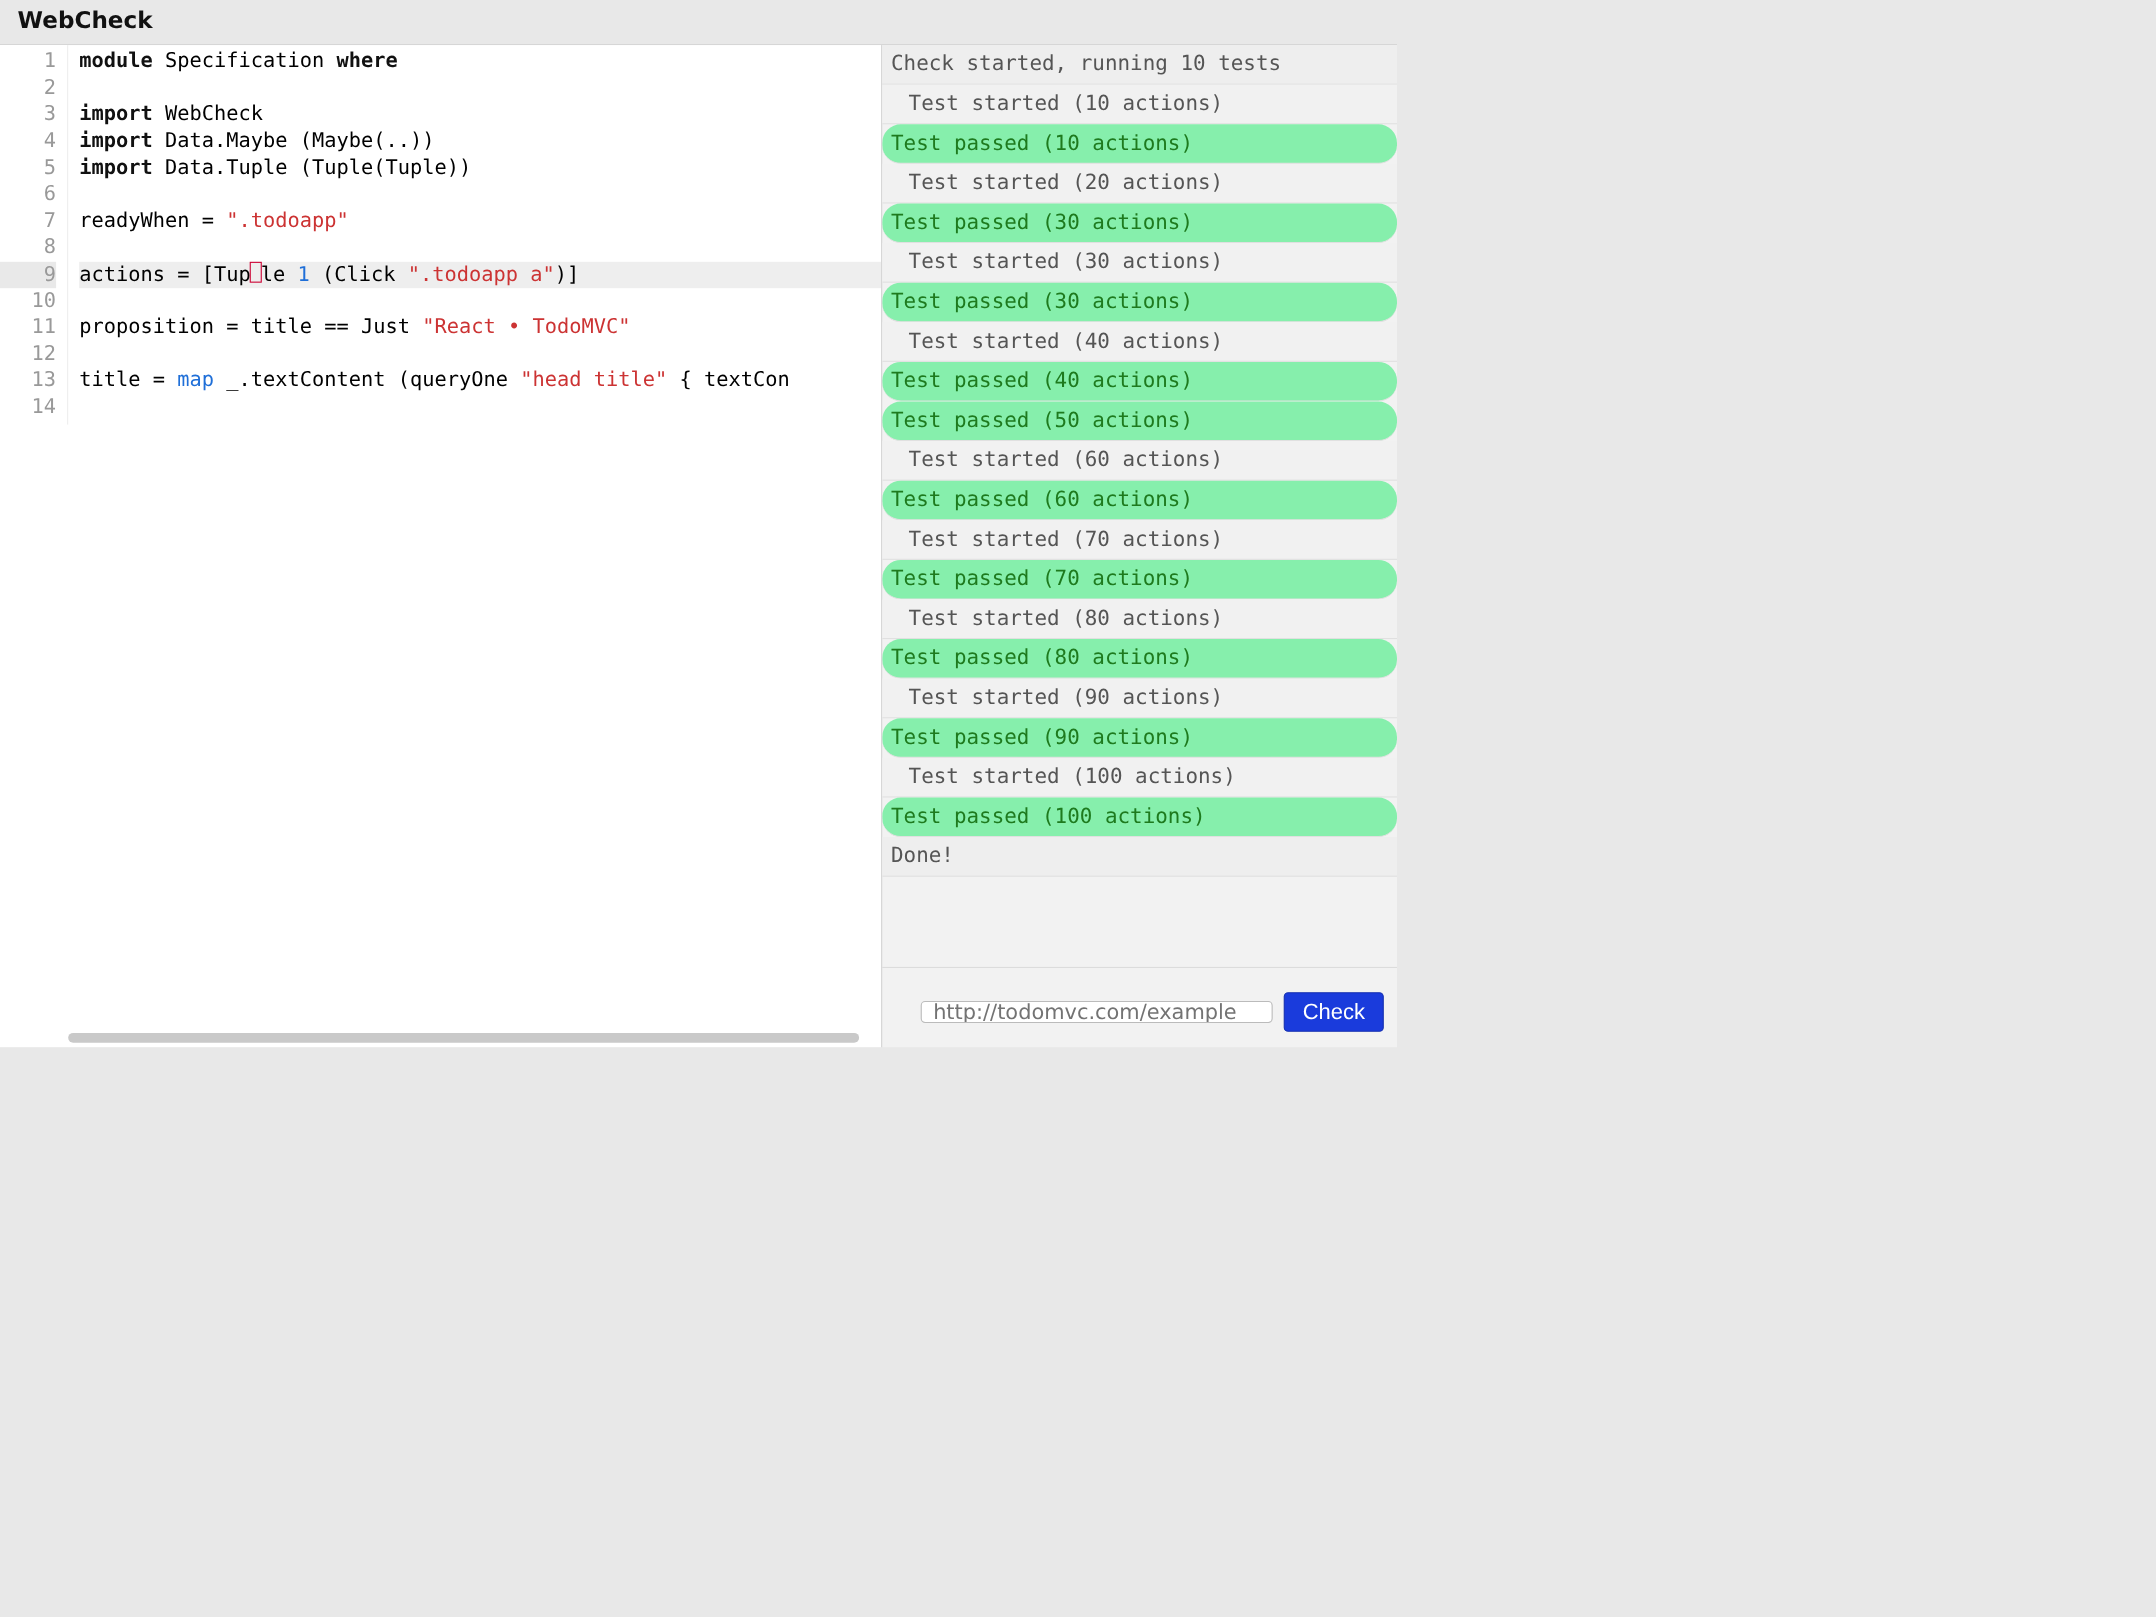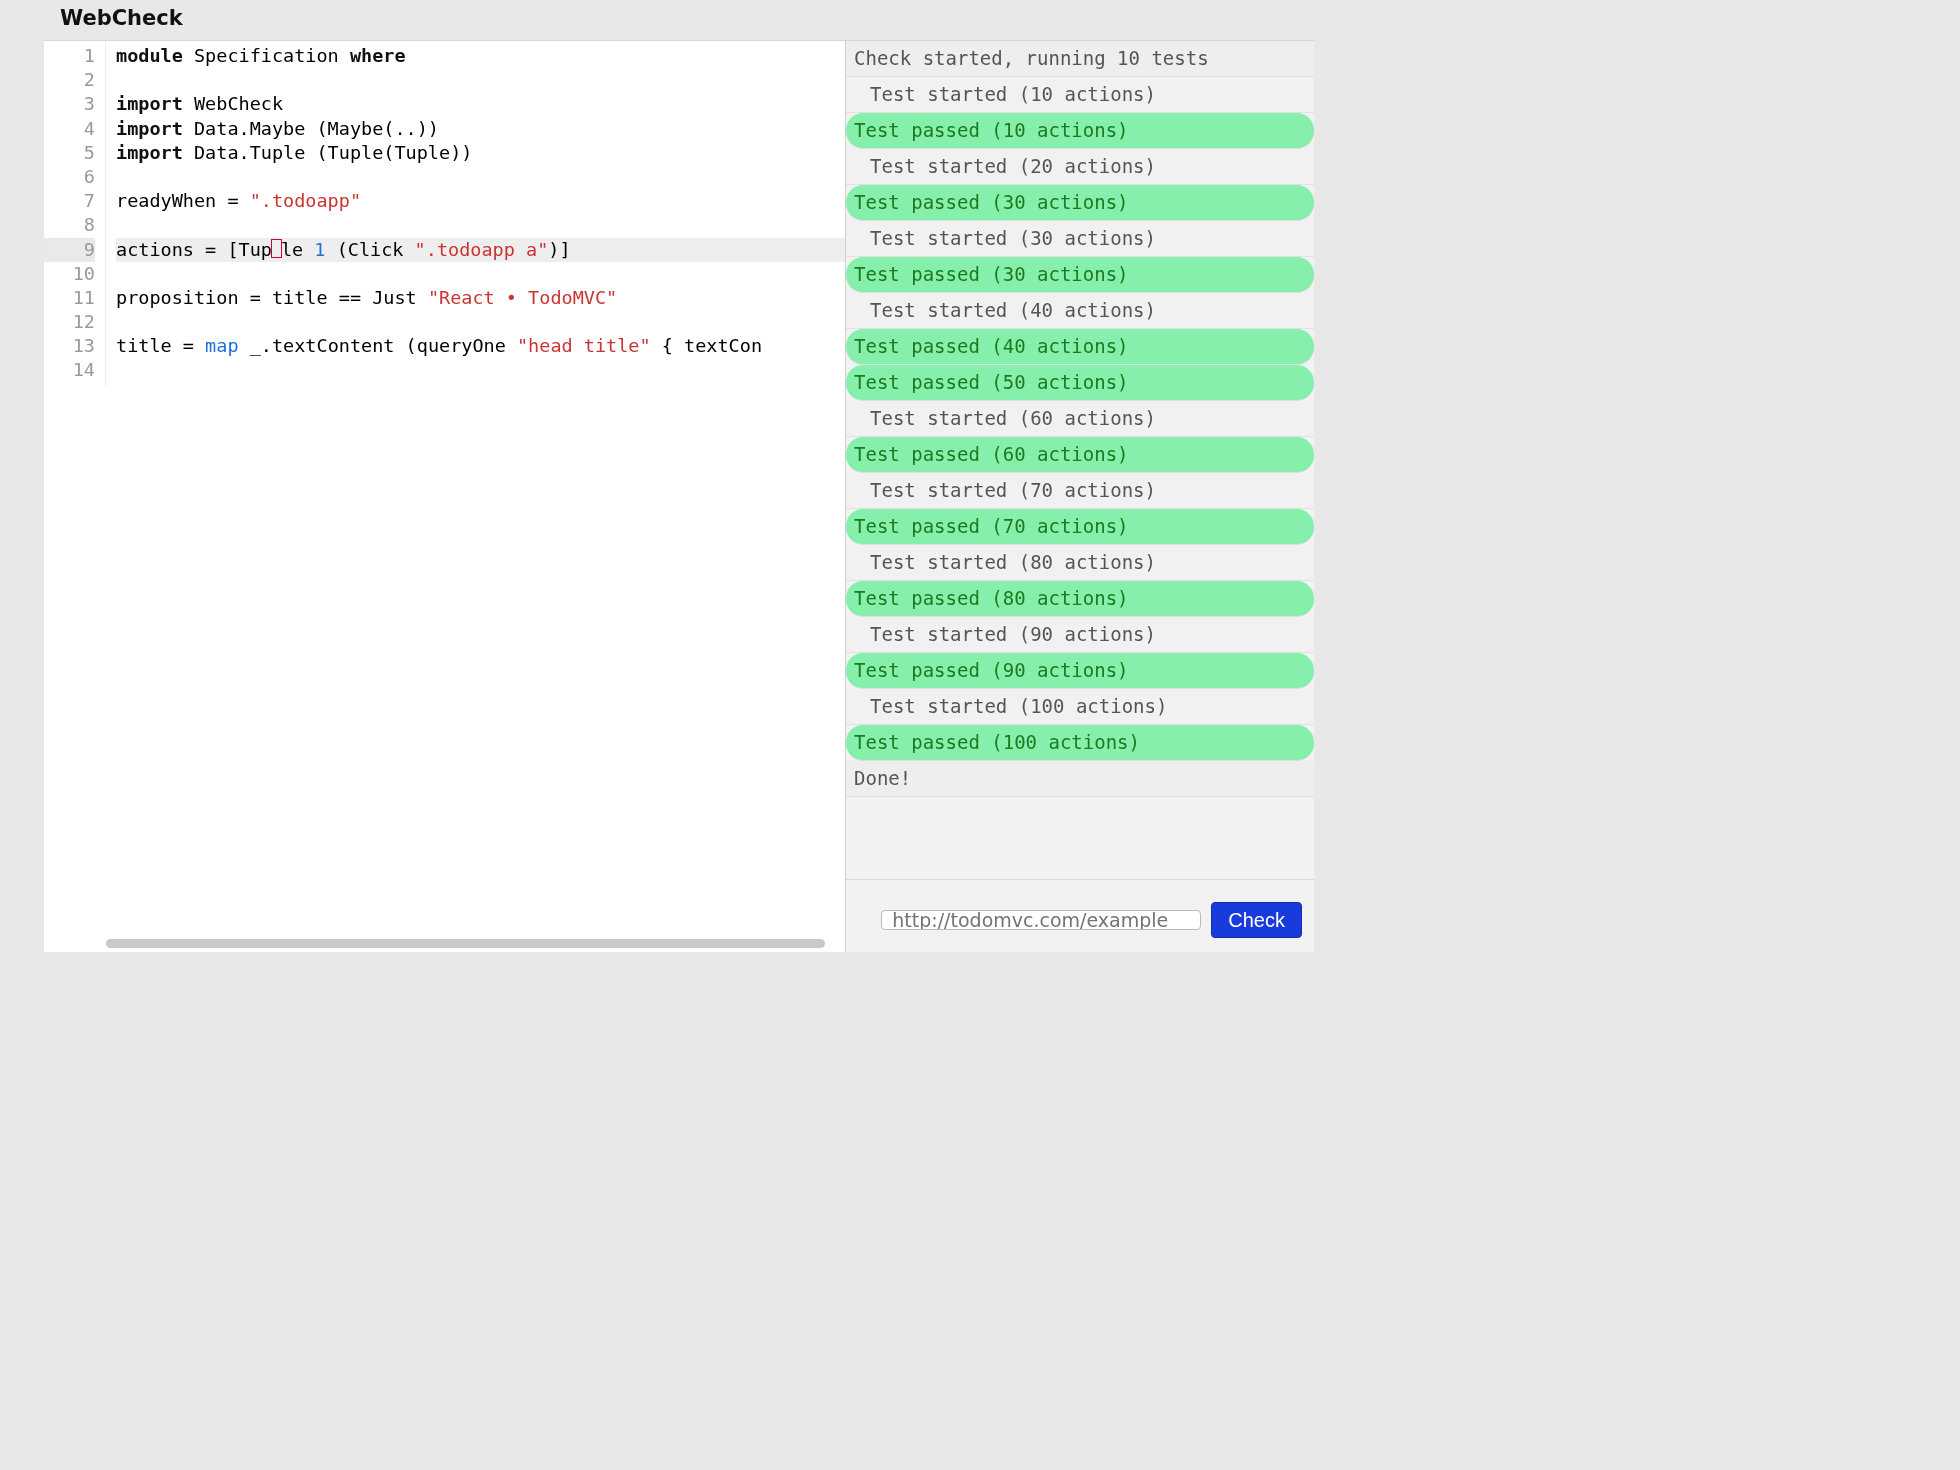--- a/index.html
+++ b/index.html
@@ -1,18 +1,18 @@
 <!DOCTYPE html>
 <html><head>
   <meta charset="utf-8">
   <style>
     * { margin:0; padding:0; box-sizing:border-box; }
     html, body { width:100%; height:100%; font-family:"DejaVu Sans",Verdana,Arial,sans-serif; background:#e8e8e8; }
 
-    .app { display:flex; flex-direction:column; width:1270px; height:952px; background:#e8e8e8;margin-left:44px; }
+    .app { display:flex; flex-direction:column; width:1270px; height:952px; background:#e8e8e8; }
 
     
     .header { padding:6px 16px 10px 16px; }
     .app-title { font-size:21px; font-weight:700; color:#111; }
 
     
     .main { flex:1; display:flex; min-height:0; border-top:1px solid #d6d6d6; }
 
     
     .editor-pane { flex:0 0 801px; display:flex; flex-direction:column; min-height:0; }

